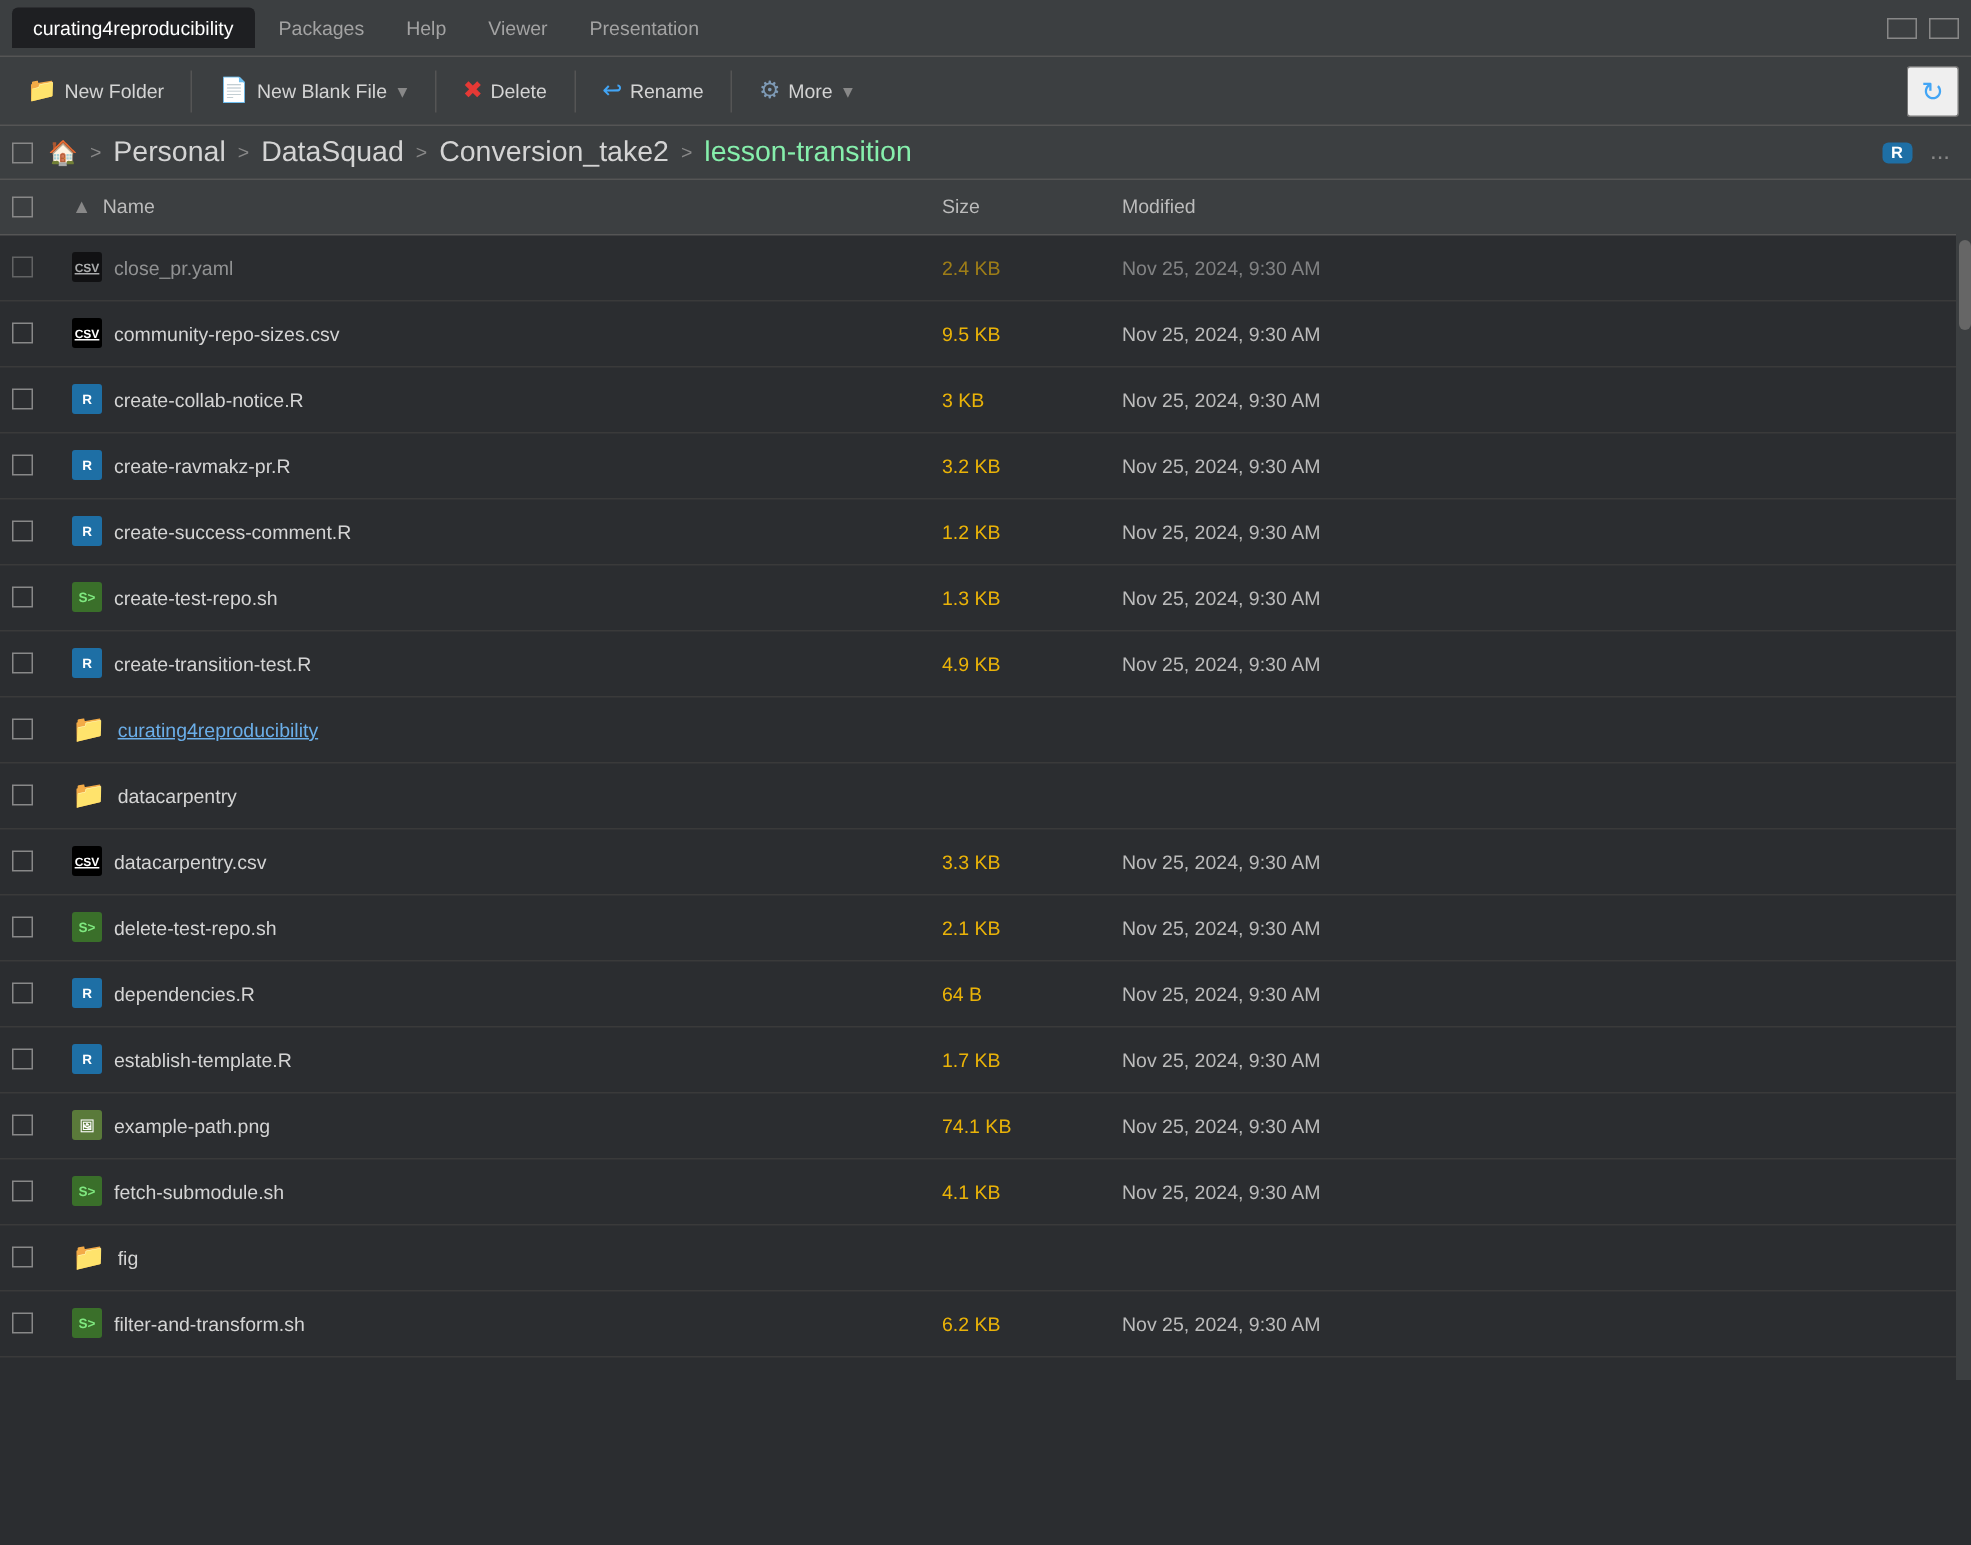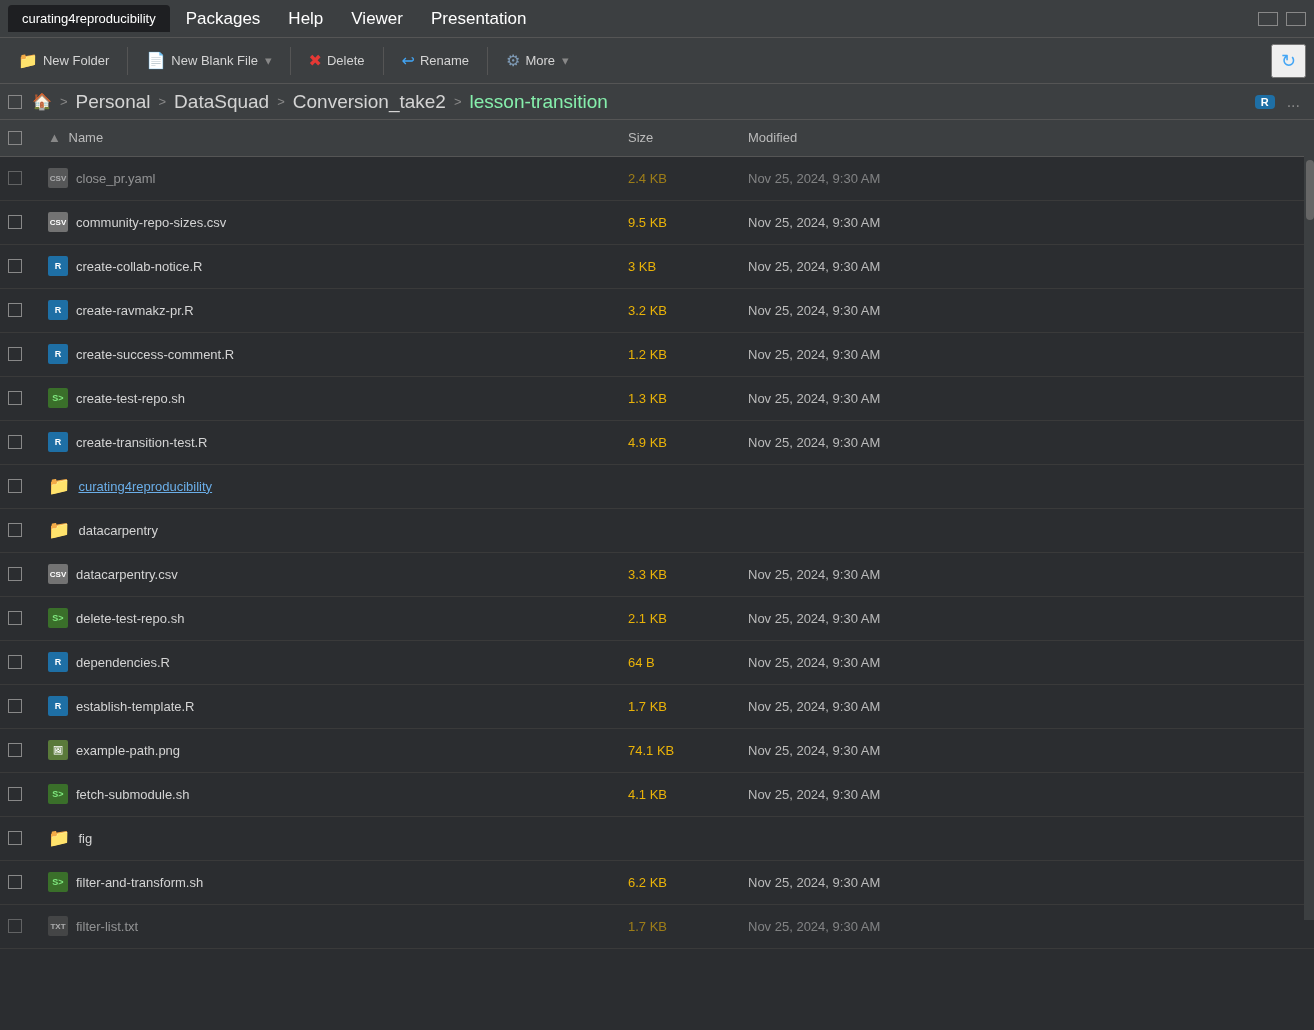--- a/index.html
+++ b/index.html
@@ -30,23 +30,23 @@
       font-size: 13px;
       border-radius: 4px 4px 0 0;
       margin-right: 2px;
       cursor: pointer;
     }
     .title-bar-tab.active {
       background: #1e1f22;
       color: #fff;
     }
     .title-bar-menu {
-      color: #ffffff;
+      color: #a3a3a3;
       padding: 6px 14px;
-      font-size: 17px;
+      font-size: 13px;
       cursor: pointer;
     }
     .window-controls {
       margin-left: auto;
       display: flex;
       gap: 8px;
       align-items: center;
     }
     .win-btn {
       width: 20px;
@@ -195,30 +195,31 @@
       border-radius: 2px;
       font-size: 9px;
       font-weight: bold;
       width: 20px;
       height: 20px;
       display: flex;
       align-items: center;
       justify-content: center;
     }
     .csv-icon {
-      background: #737373;
+      background: #000000;
       color: #fff;
       border-radius: 2px;
       font-size: 8px;
       font-weight: bold;
       width: 20px;
       height: 20px;
       display: flex;
       align-items: center;
       justify-content: center;
+      text-decoration: underline;
     }
     .sh-icon {
       background: #3a6f2a;
       color: #fff;
       border-radius: 2px;
       font-size: 8px;
       font-weight: bold;
       width: 20px;
       height: 20px;
       display: flex;
@@ -609,33 +610,18 @@
               <div class="sh-icon" style="background:#3a6f2a;">
                 <span style="font-size:9px;color:#7fe87f;font-weight:bold;">S&gt;</span>
               </div>
             </div>
             <span class="file-name-plain">filter-and-transform.sh</span>
           </div>
         </td>
         <td class="col-size">6.2 KB</td>
         <td class="col-modified">Nov 25, 2024, 9:30 AM</td>
       </tr>
-      <tr class="row-faded">
-        <td class="col-check">
-          <div style="width: 14px; height: 14px; border: 1px solid rgb(136, 136, 136); background: transparent;"></div>
-        </td>
-        <td>
-          <div class="cell-name">
-            <div>
-              <div class="sh-icon" style="background:#555;">TXT</div>
-            </div>
-            <span class="file-name-plain">filter-list.txt</span>
-          </div>
-        </td>
-        <td class="col-size">1.7 KB</td>
-        <td class="col-modified">Nov 25, 2024, 9:30 AM</td>
-      </tr>
     </tbody>
 </table>
 
 <div class="scrollbar-track">
   <div class="scrollbar-thumb"></div>
 </div>
 
 </body></html>

